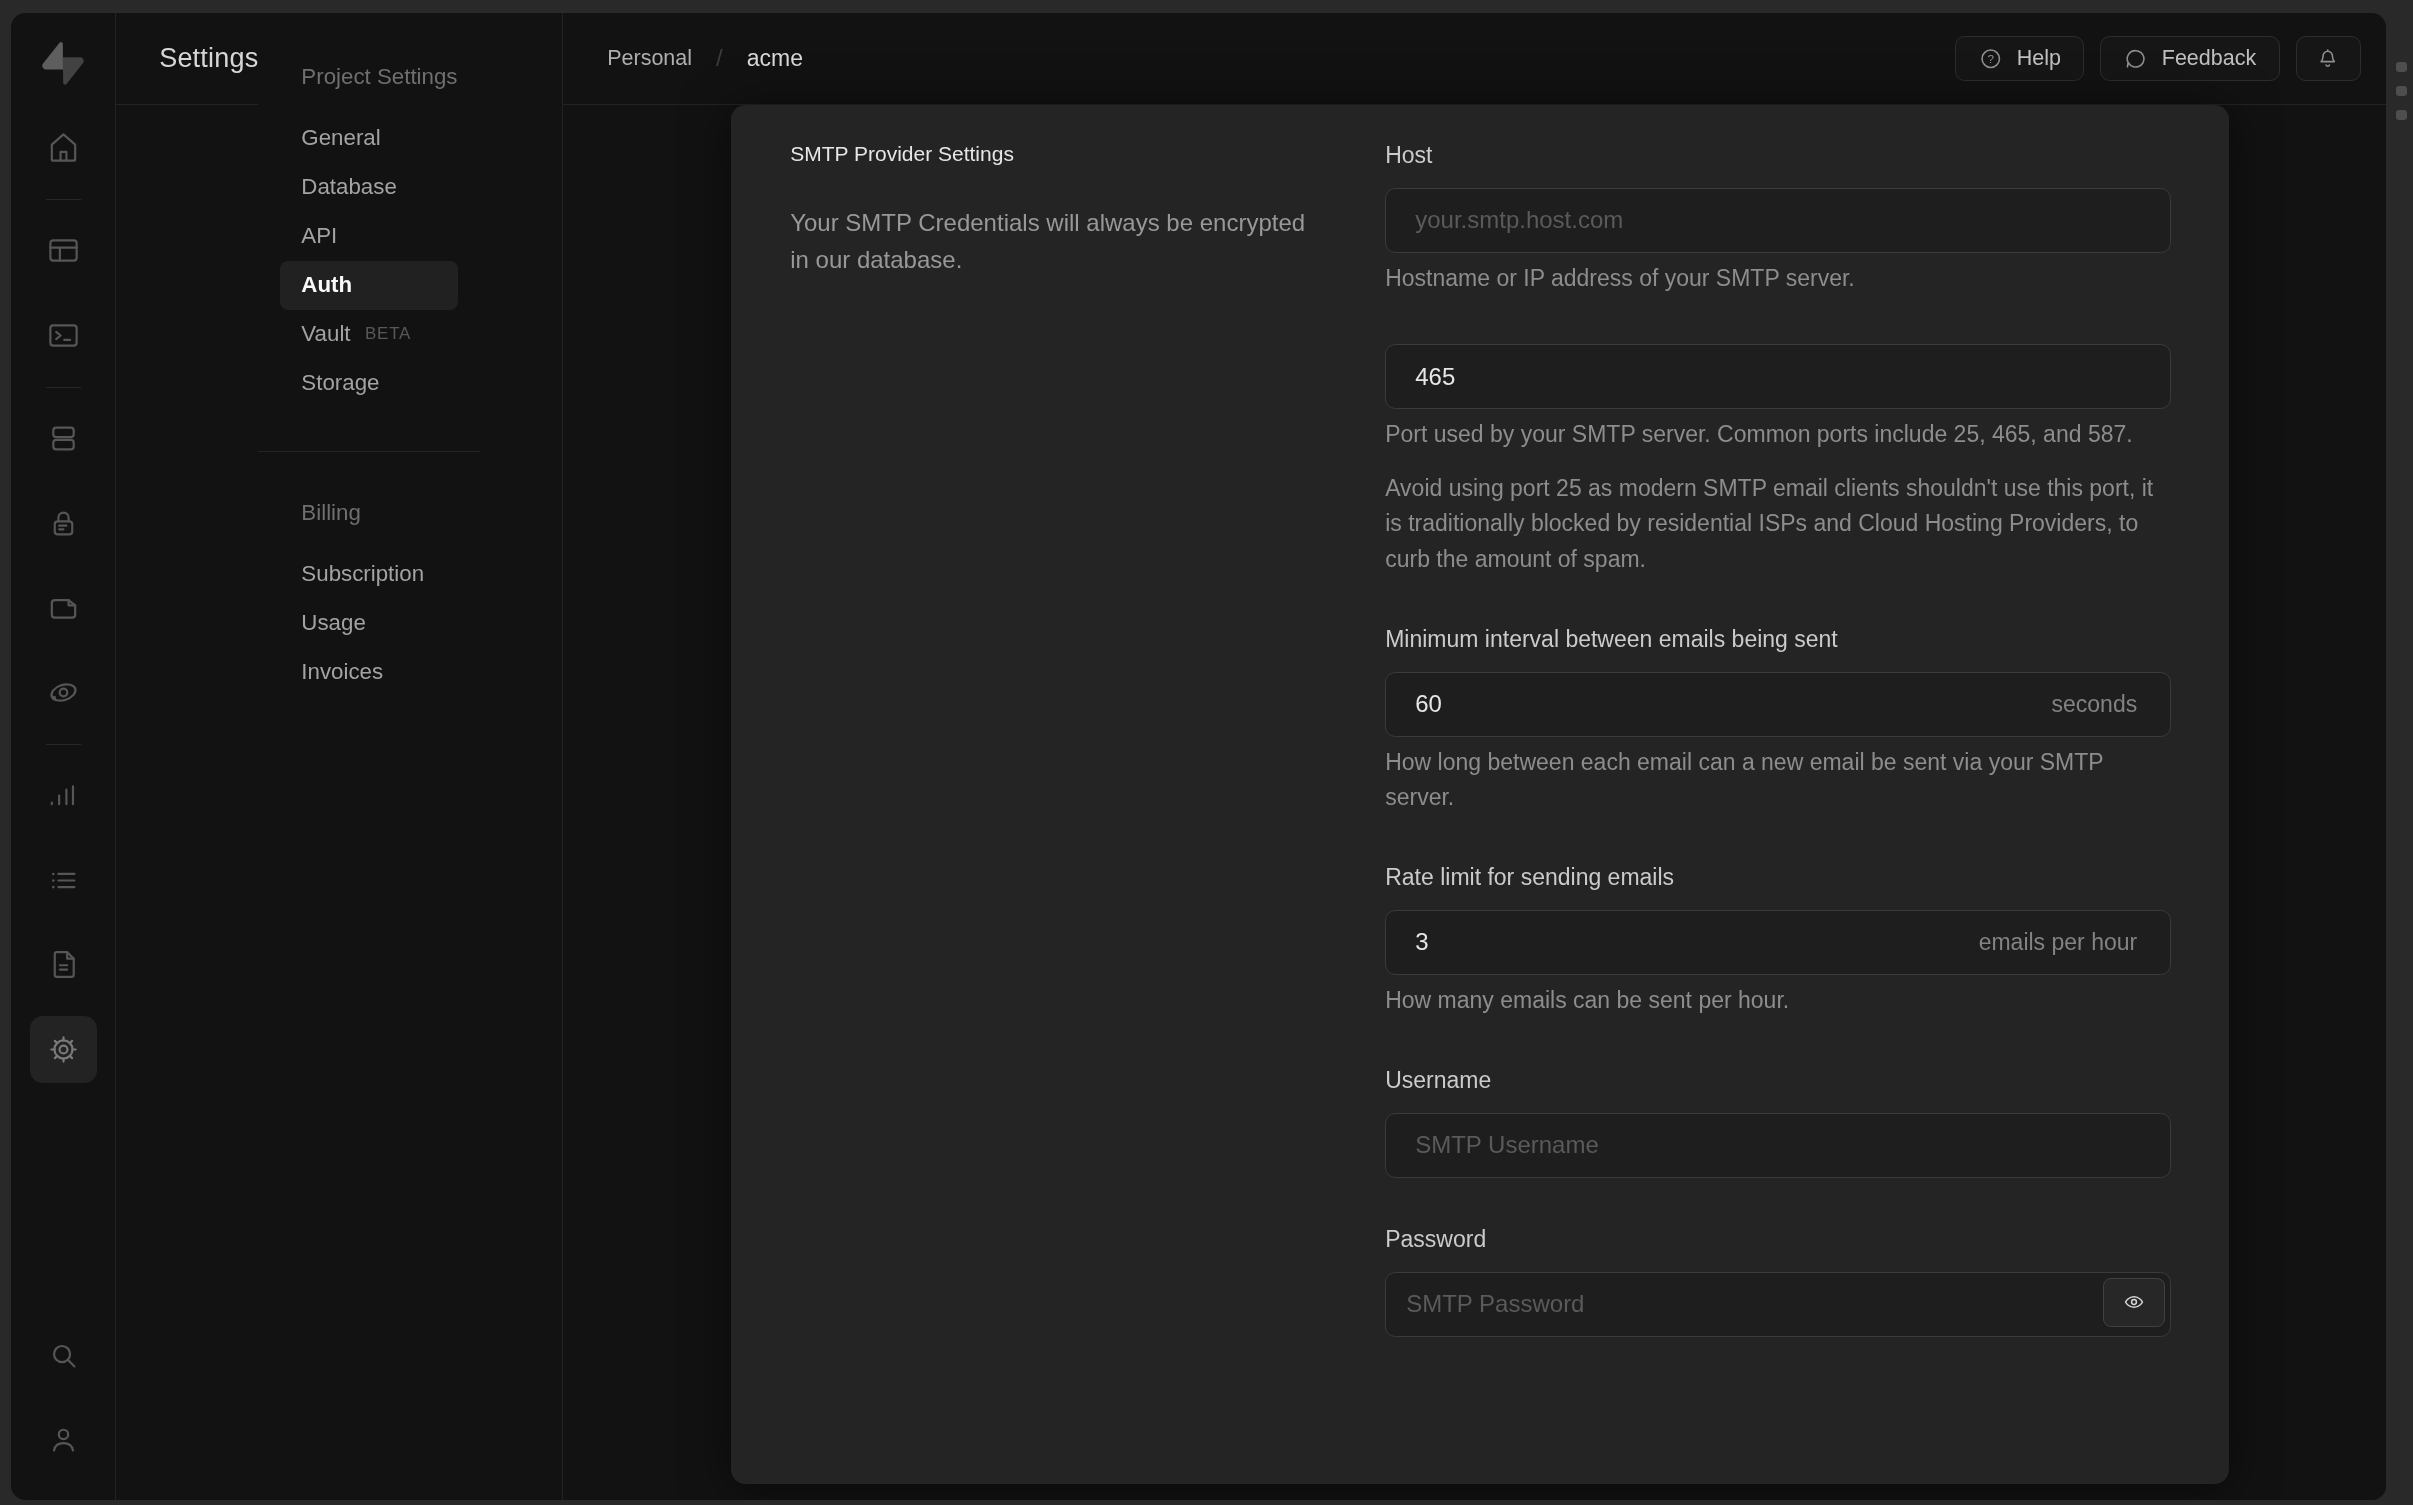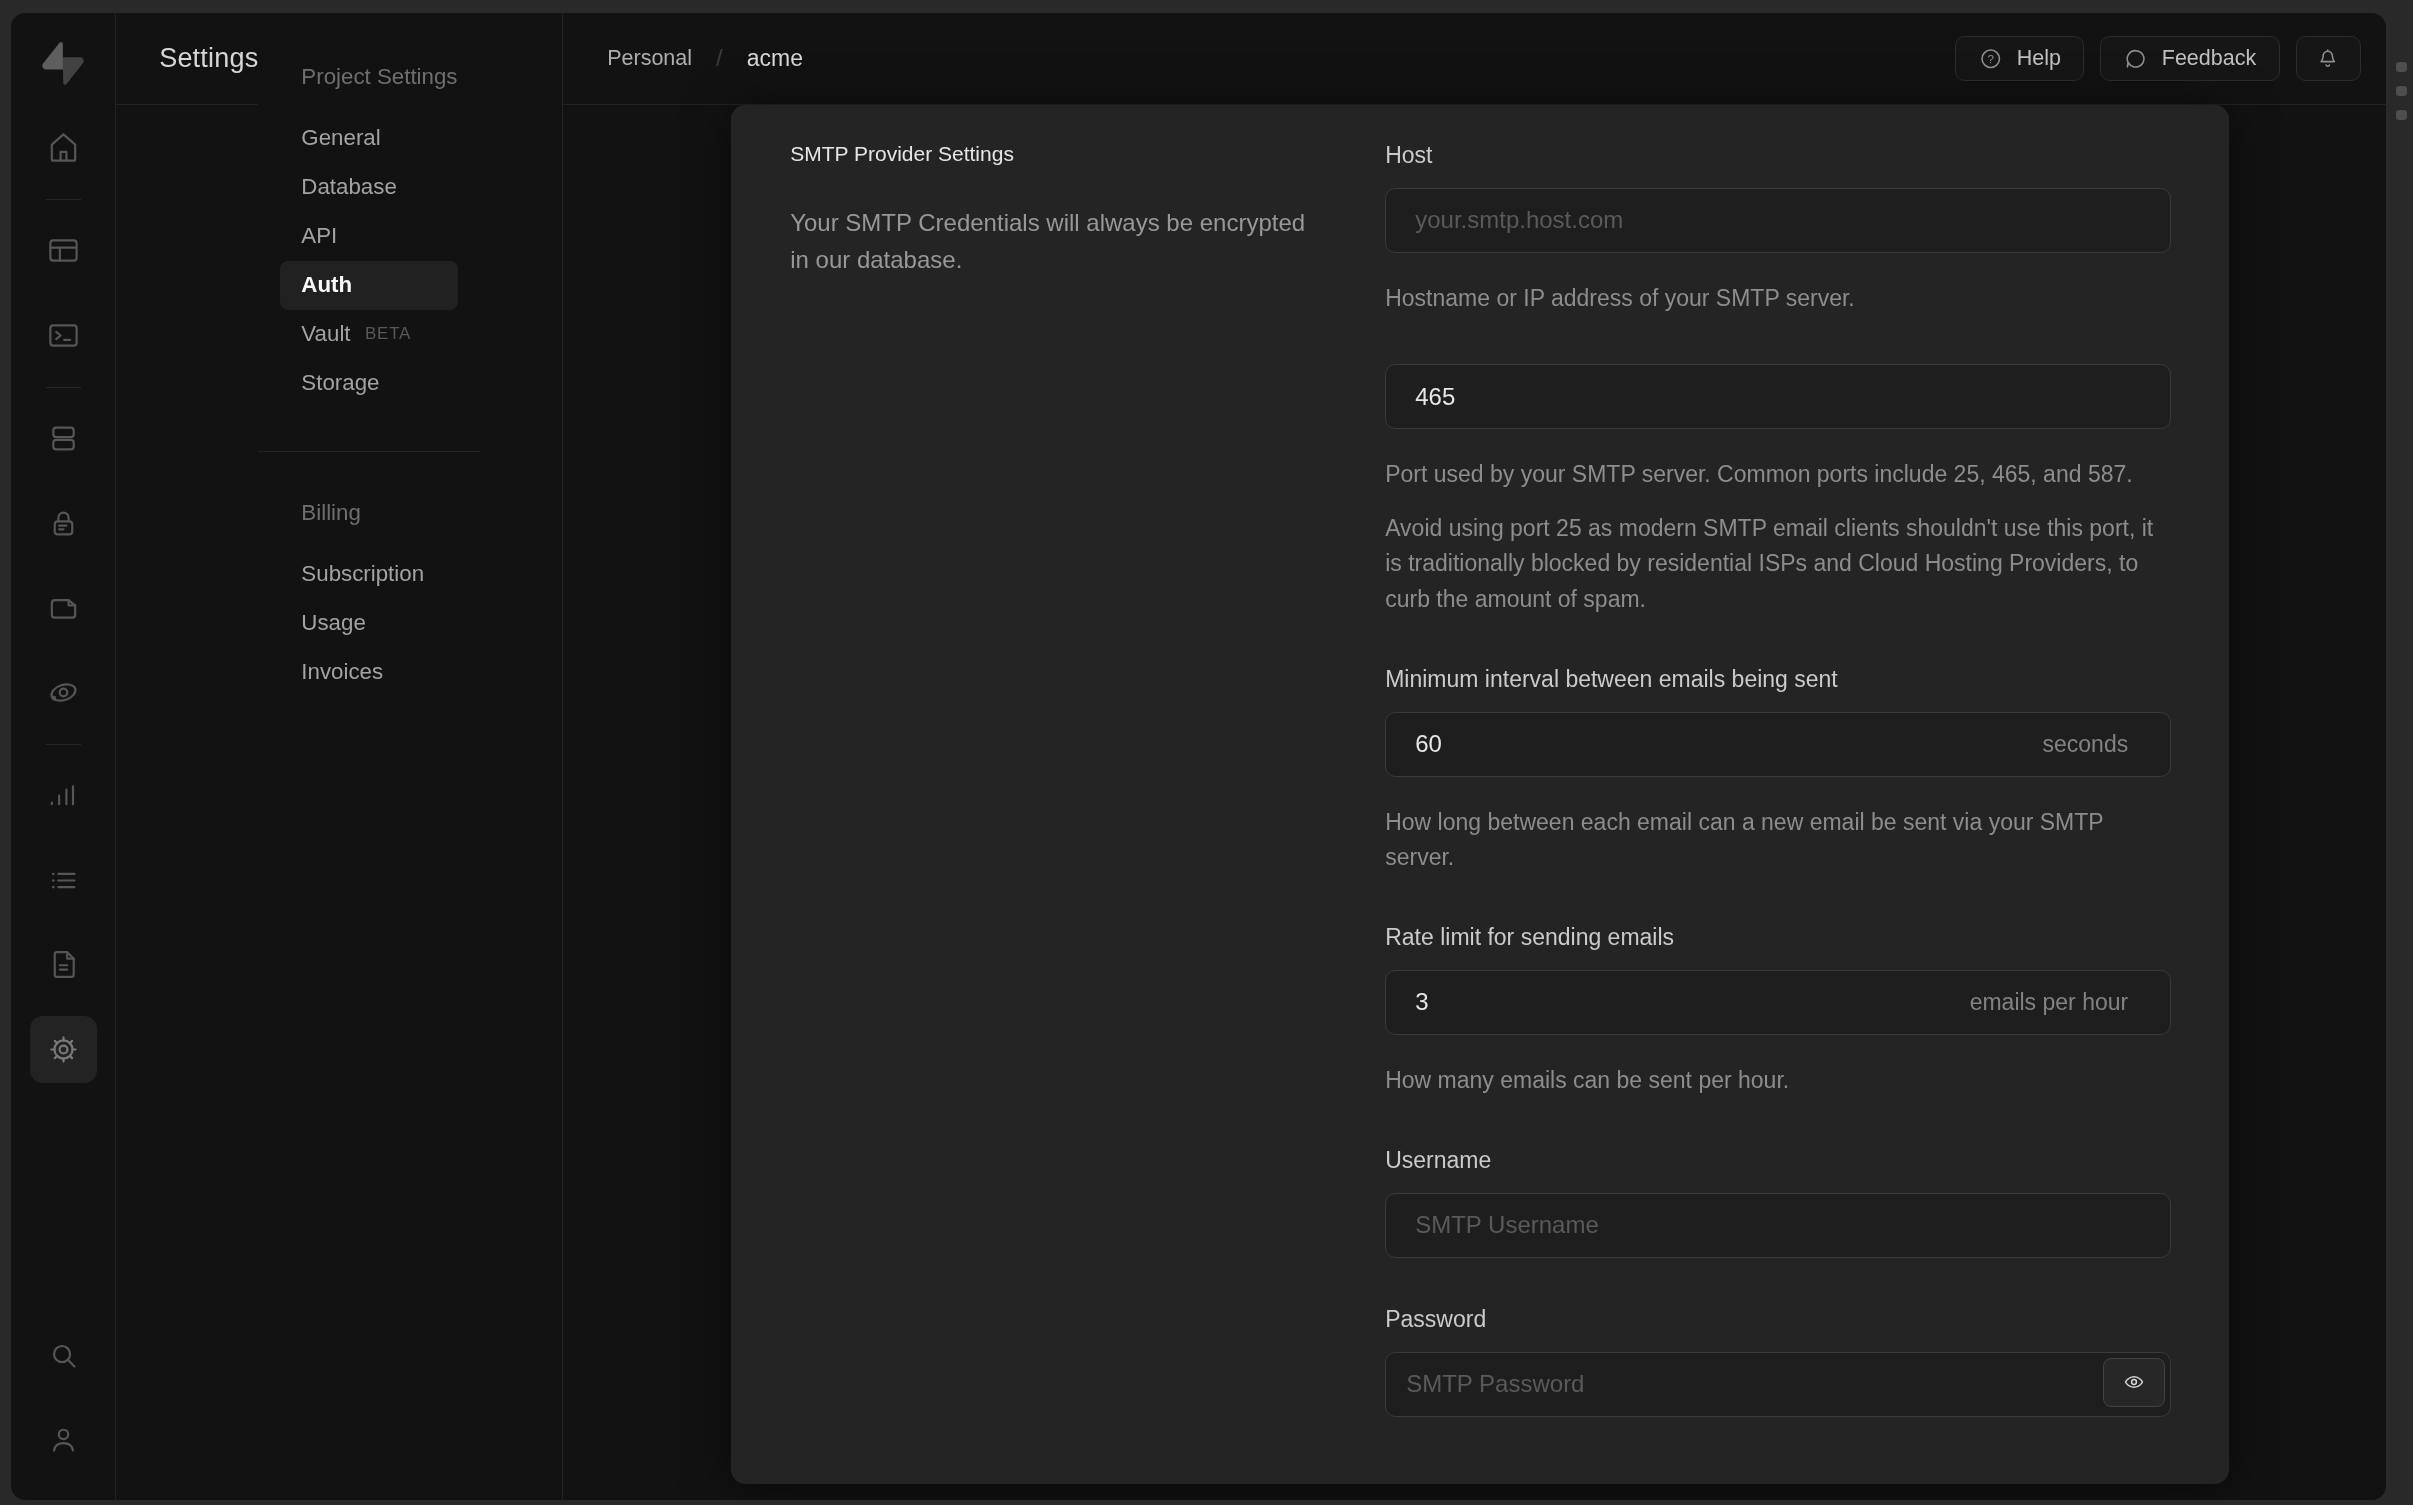--- a/index.html
+++ b/index.html
@@ -64,23 +64,23 @@
   .card-right { flex:1; min-width:0; }
 
   .fg label { display:block; font-size:23px; color:#cbcbcb; margin-bottom:19px; }
   .fg + .fg { margin-top:48px; }
   .input-wrap { position:relative; }
   .input-wrap input { width:100%; height:65px; background:#1e1e1e; border:0.8px solid #3b3b3b;
                       border-radius:10.4px; padding:0 29px; font-size:24px; color:#e6e6e6;
                       font-family:inherit; outline:none; }
   .input-wrap input::placeholder { color:#5a5a5a; opacity:1; }
   .input-wrap input.has-suffix { padding-right:208px; }
-  .suffix { position:absolute; right:43px; top:50%; transform:translateY(-50%);
+  .suffix { position:absolute; right:34px; top:50%; transform:translateY(-50%);
             font-size:23px; color:#838383; pointer-events:none; }
-  .help { font-size:23px; color:#8d8d8d; line-height:1.55; margin-top:28px; }
+  .help { font-size:23px; color:#8d8d8d; line-height:1.55; margin-top:8px; }
   .help.second { margin-top:17.6px; }
   .eye-btn { position:absolute; right:6.4px; top:6.4px; width:62px; height:49px; border-radius:8px;
              background:#272727; border:0.8px solid #414141; display:flex; align-items:center;
              justify-content:center; cursor:pointer; }
   .eye-btn svg { width:24px; height:24px; stroke:#d8d8d8; fill:none; stroke-width:1.5;
                  stroke-linecap:round; stroke-linejoin:round; }
 </style>
 </head>
 <body>
 

